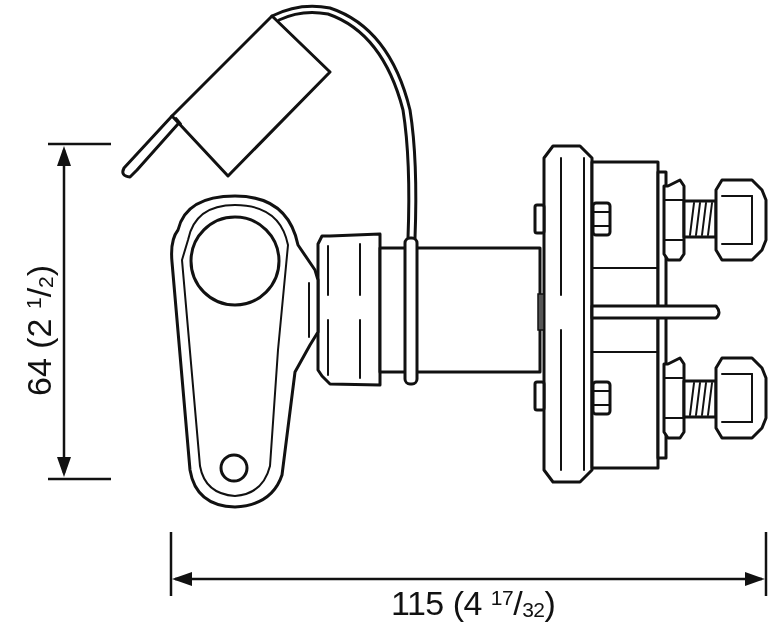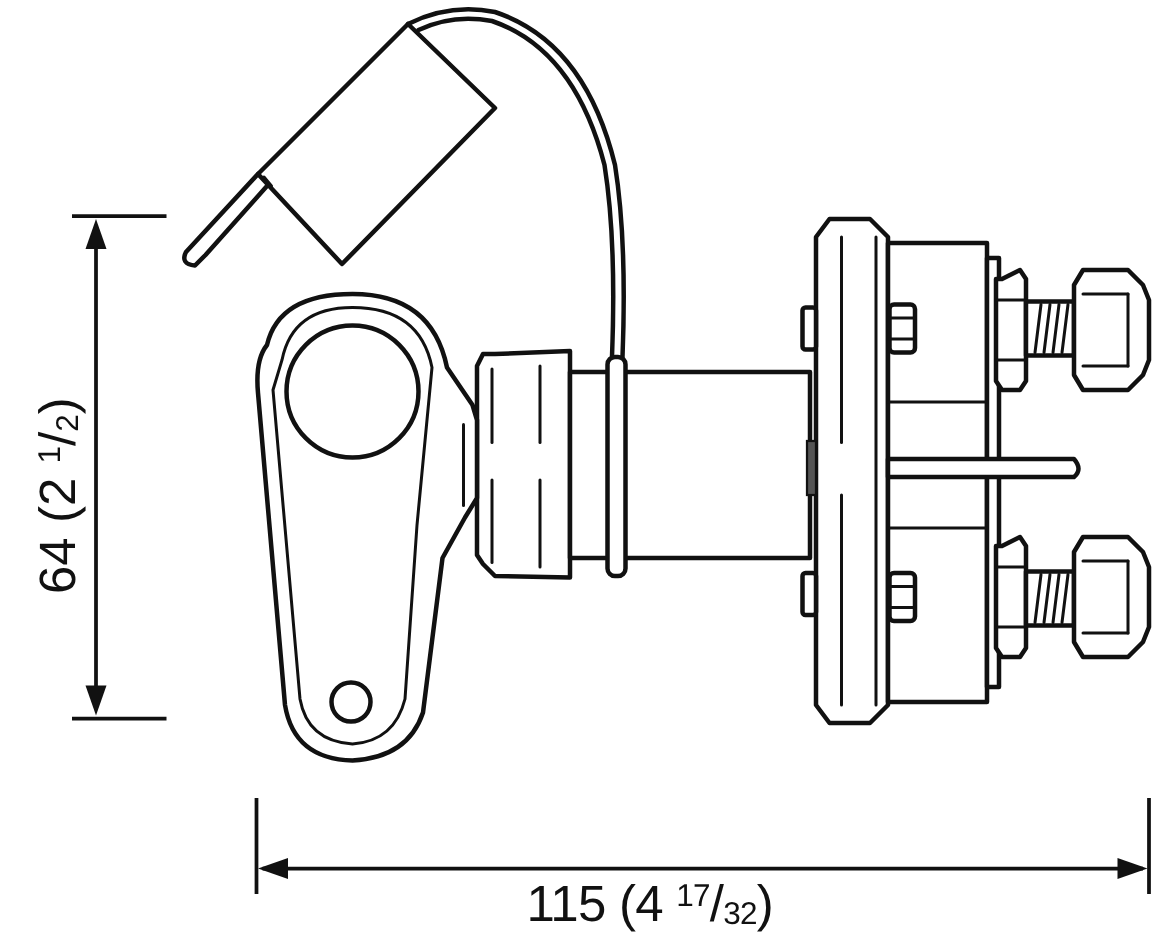--- a/index.html
+++ b/index.html
@@ -1,19 +1,19 @@
 <!DOCTYPE html>
 <html><head>
 <meta charset="utf-8">
 <style>
   html, body { margin: 0; padding: 0; background: #ffffff; }
   .canvas { position: relative; width: 768px; height: 634px; overflow: hidden; background: #ffffff; }
   svg.drawing { position: absolute; left: 0; top: 0; }
   .dim-label { position: absolute; font-family: "Liberation Sans", sans-serif; color: #111111; white-space: nowrap; }
-  .dim-h { left: 351px; top: 584px; font-size: 34px; letter-spacing: -0.5px; }
+  .dim-h { left: 391px; top: 584px; font-size: 34px; letter-spacing: -0.5px; }
   .dim-v { left: 46px; top: 318px; font-size: 34px; transform-origin: 0 0; transform: translate(-26px, 78px) rotate(-90deg); }
   .frac-sup { font-size: 21px; position: relative; top: -10px; }
   .frac-sub { font-size: 21px; position: relative; top: 2px; }
   .st { fill: none; stroke: #111111; stroke-width: 3; stroke-linejoin: round; stroke-linecap: round; }
   .th { fill: none; stroke: #111111; stroke-width: 2; stroke-linecap: round; }
   .wf { fill: #ffffff; stroke: #111111; stroke-width: 3; stroke-linejoin: round; }
   .dl { stroke: #111111; stroke-width: 2.5; fill: none; }
   .ar { fill: #111111; stroke: none; }
 </style>
 </head>

